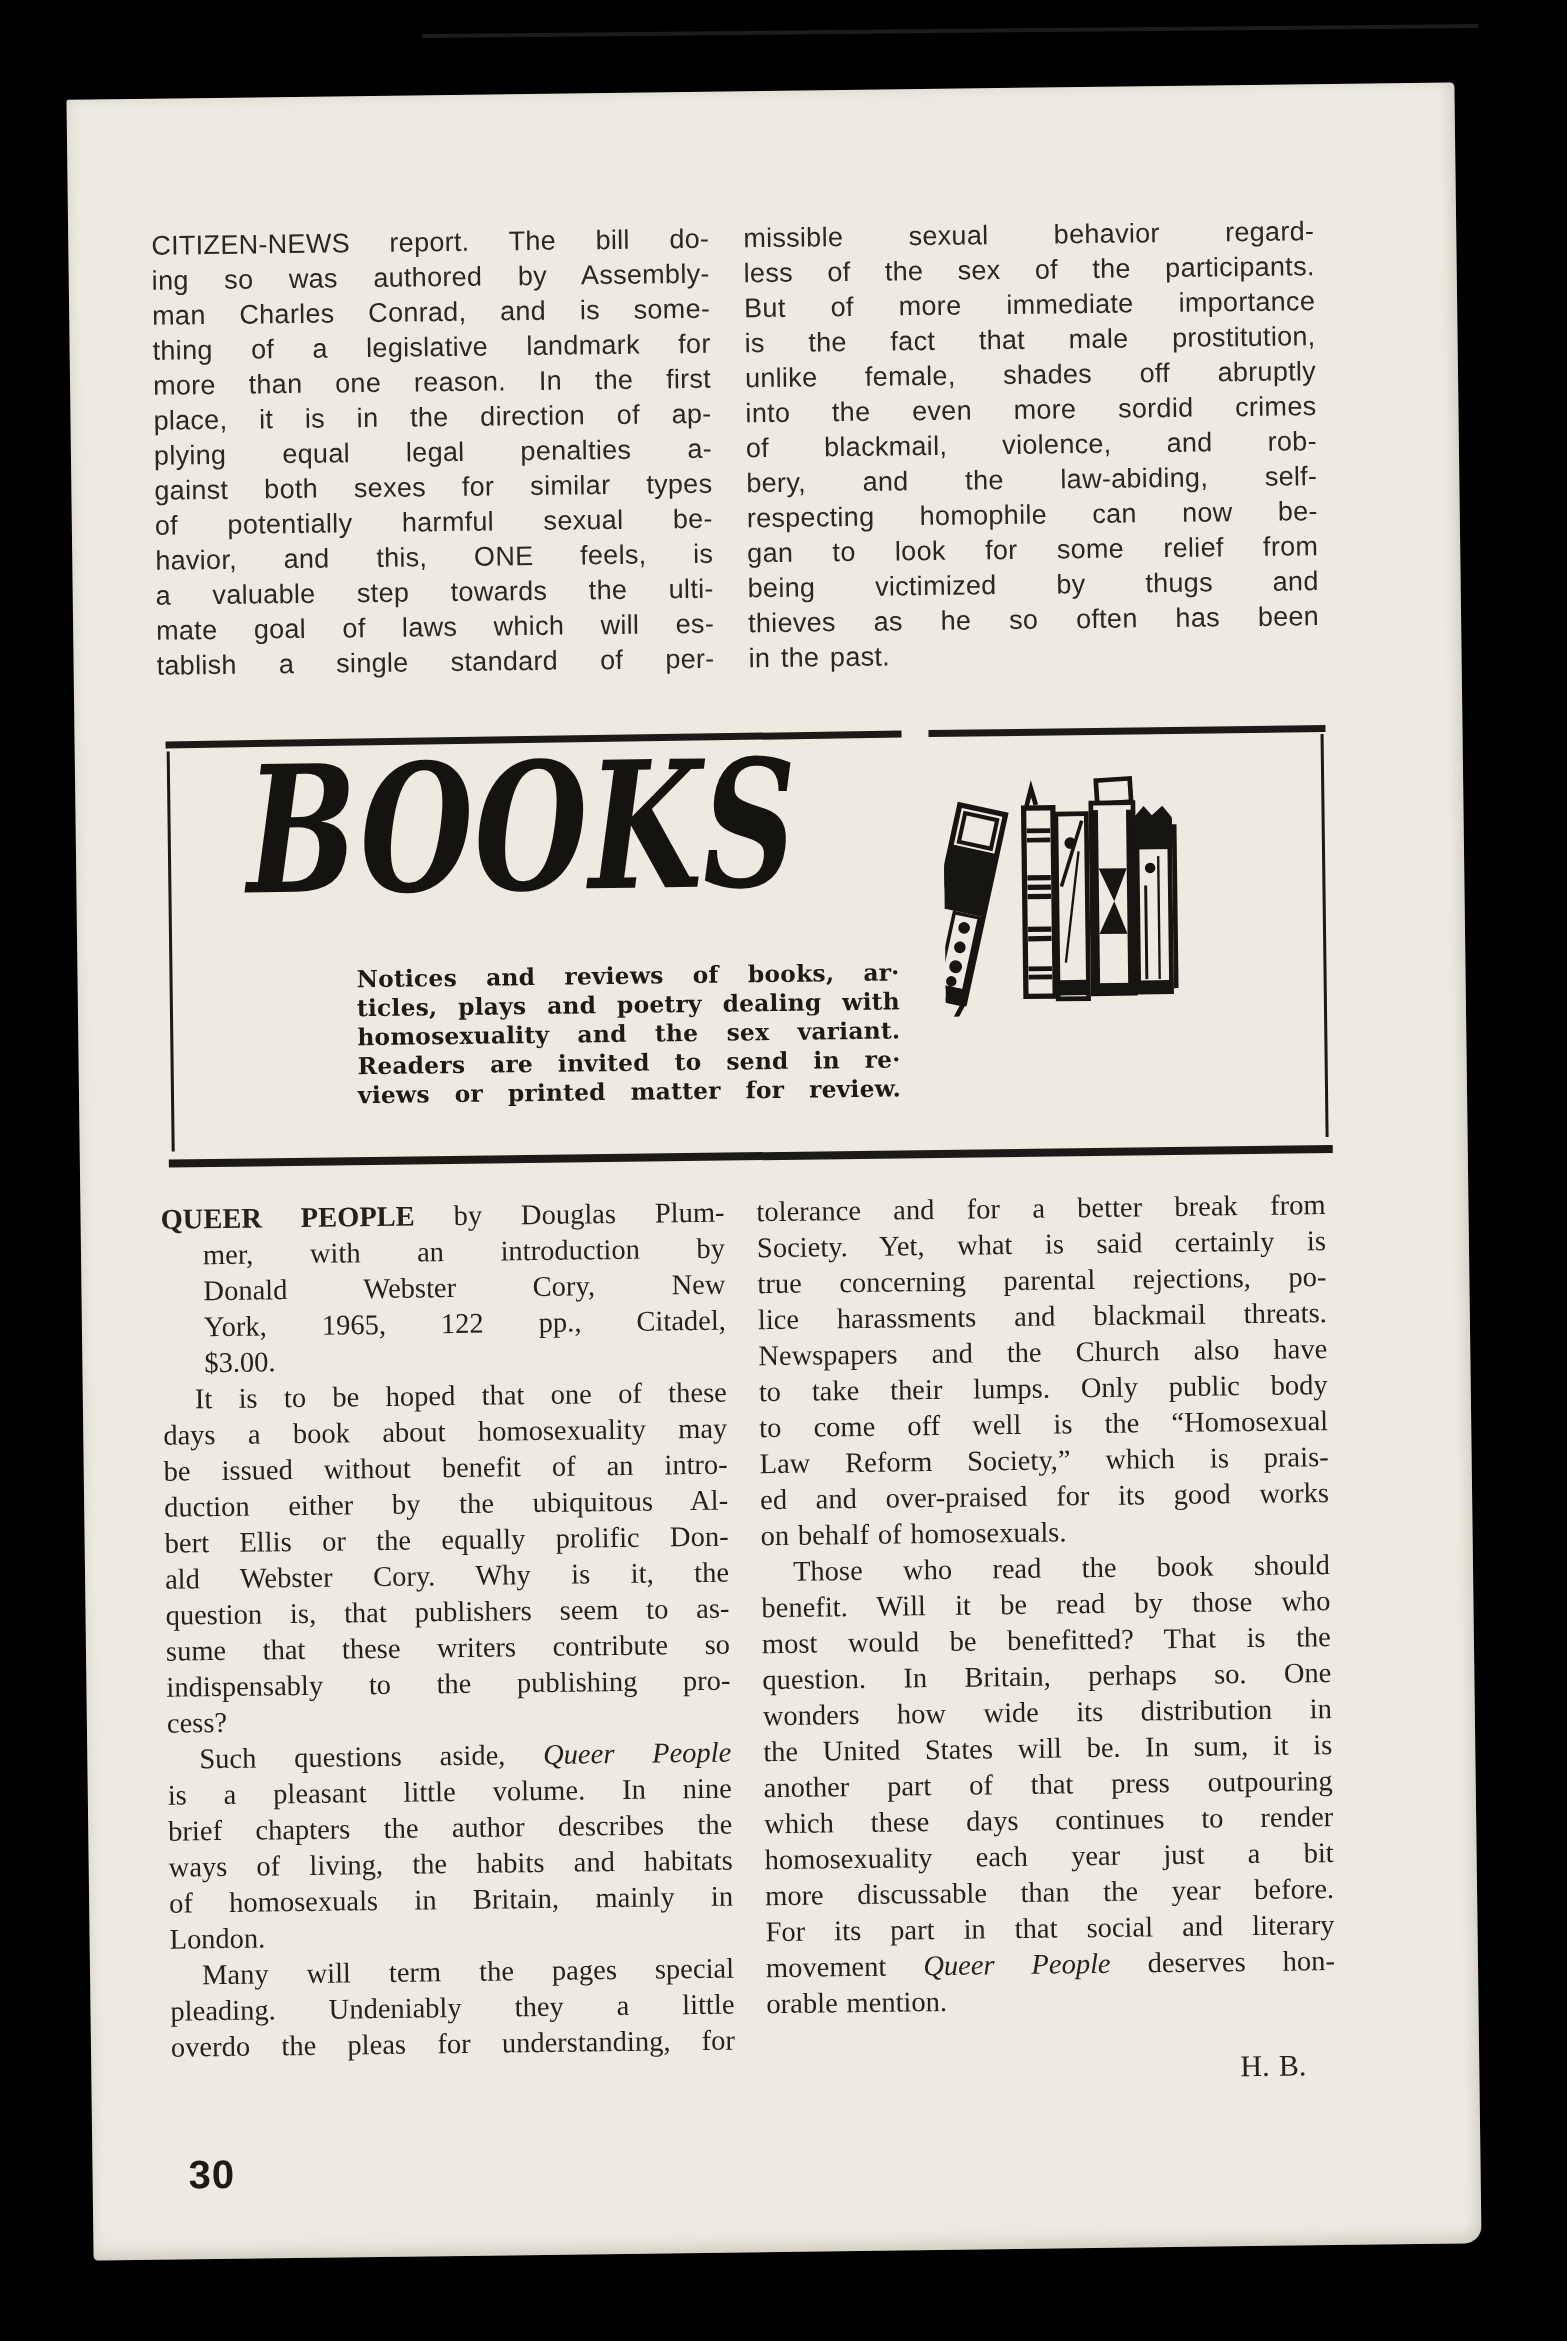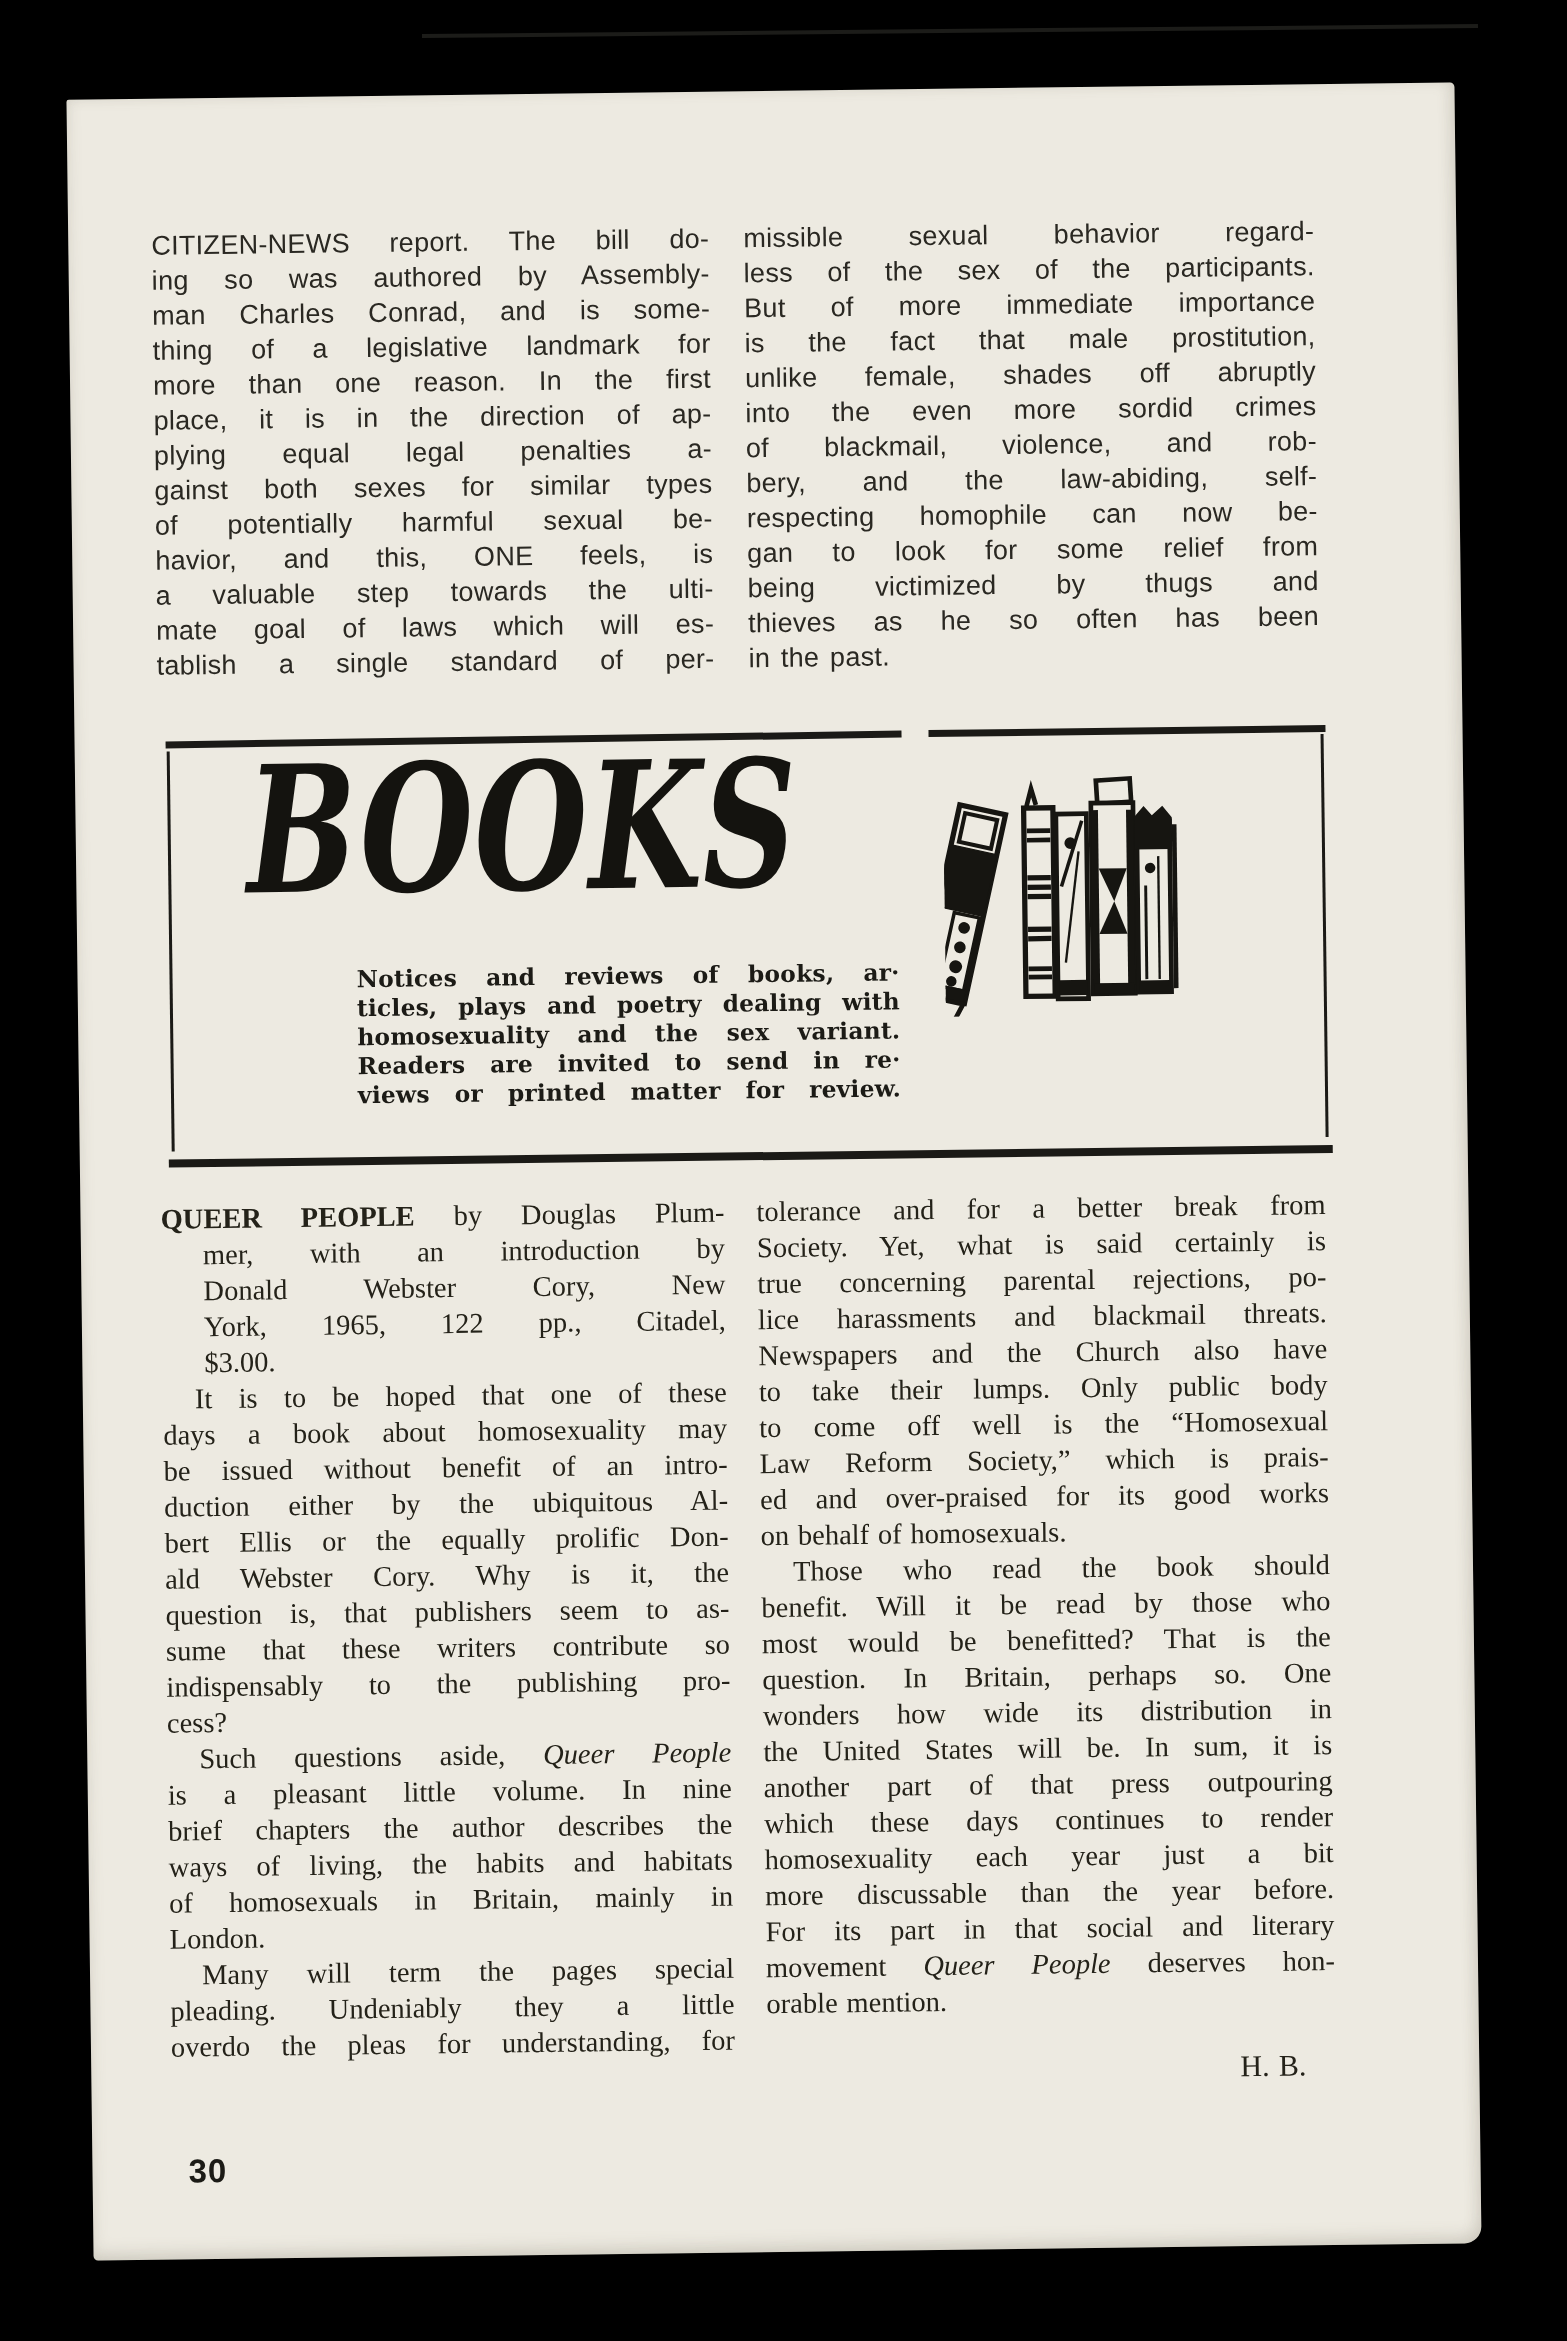--- a/index.html
+++ b/index.html
@@ -84,21 +84,21 @@
   .review-col.right{left:676px;width:569px;}
   .signature{
     text-align:right;
     padding-right:30px;
     margin-top:32px;
     font-size:30px;
   }
   .page-number{
     position:absolute;left:96px;top:2054px;
     font-family:"Liberation Sans", sans-serif;
-    font-weight:bold;font-size:33px;
+    font-weight:bold;font-size:40px;
     letter-spacing:1.1px;
     color:#1c1b16;
   }
 </style>
 </head>
 <body>
 
 <div class="behind-edge"></div>
 
 <div class="page">

